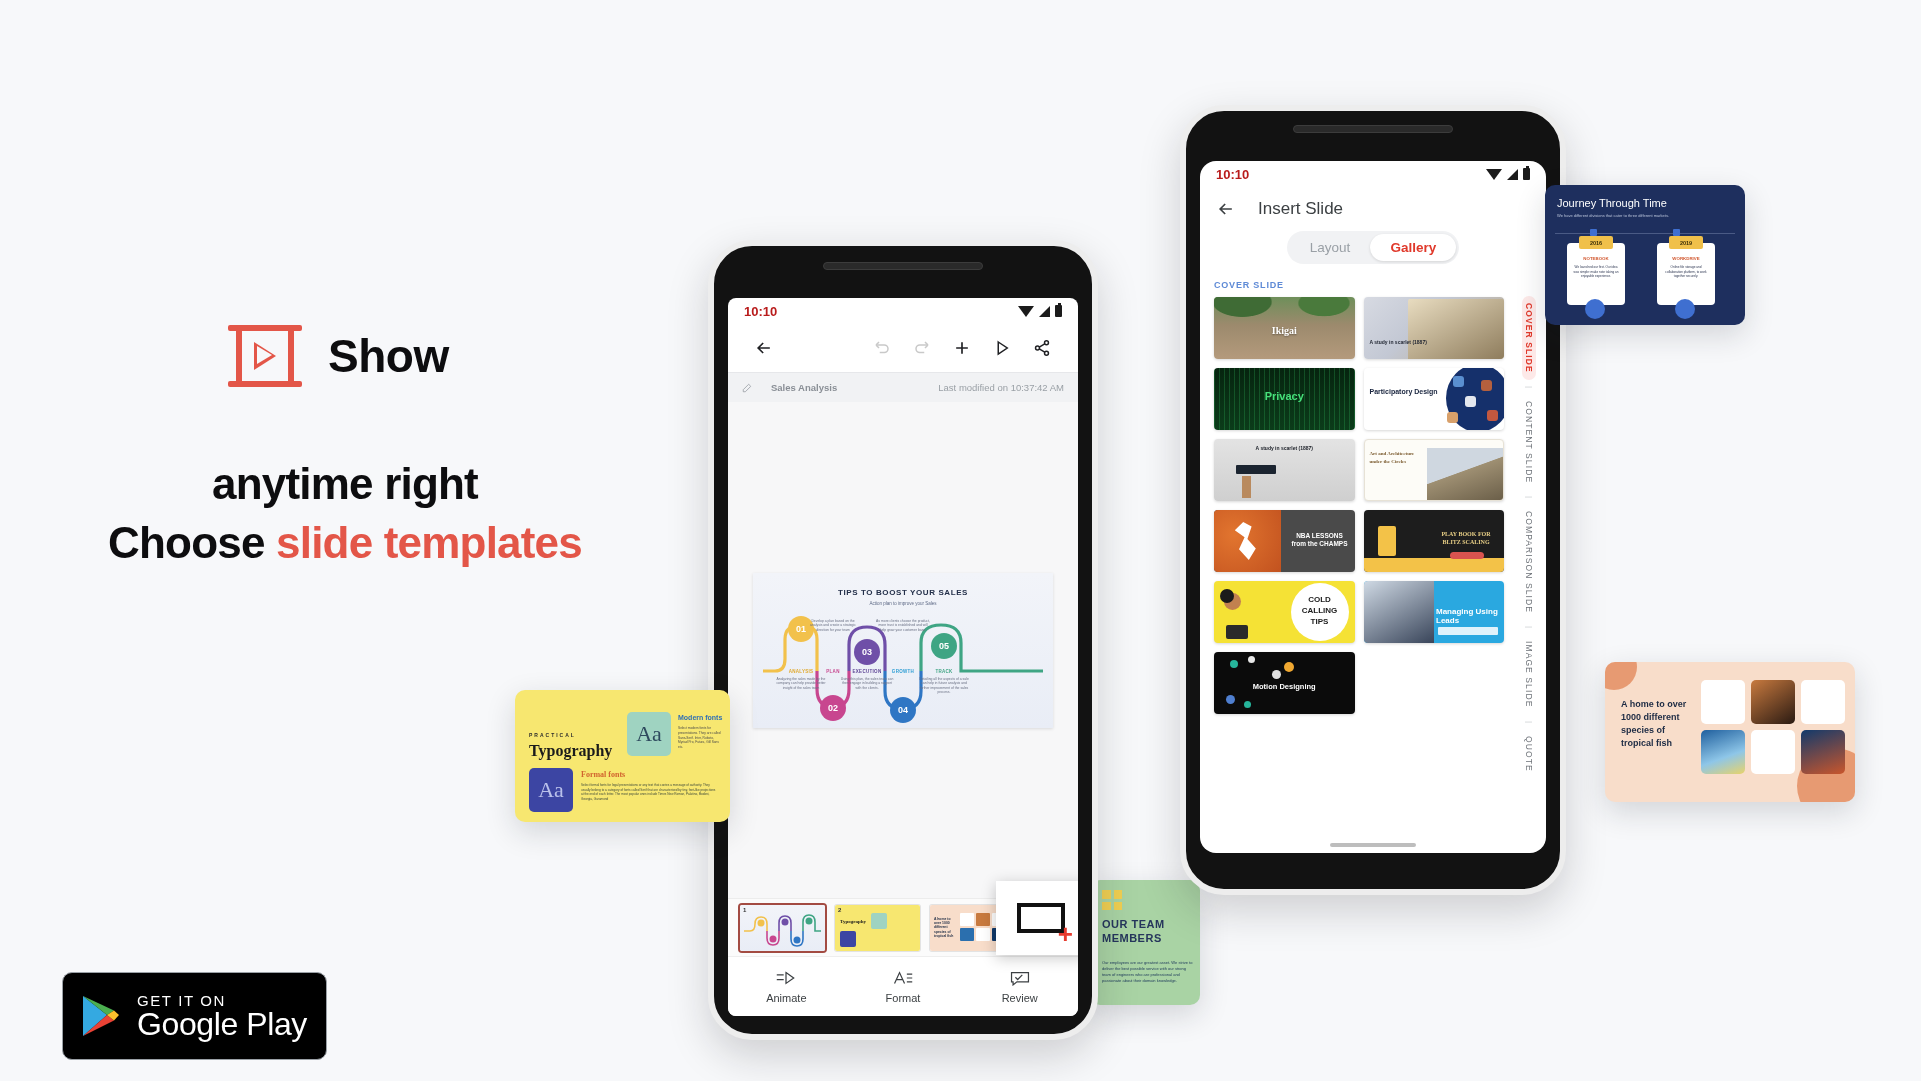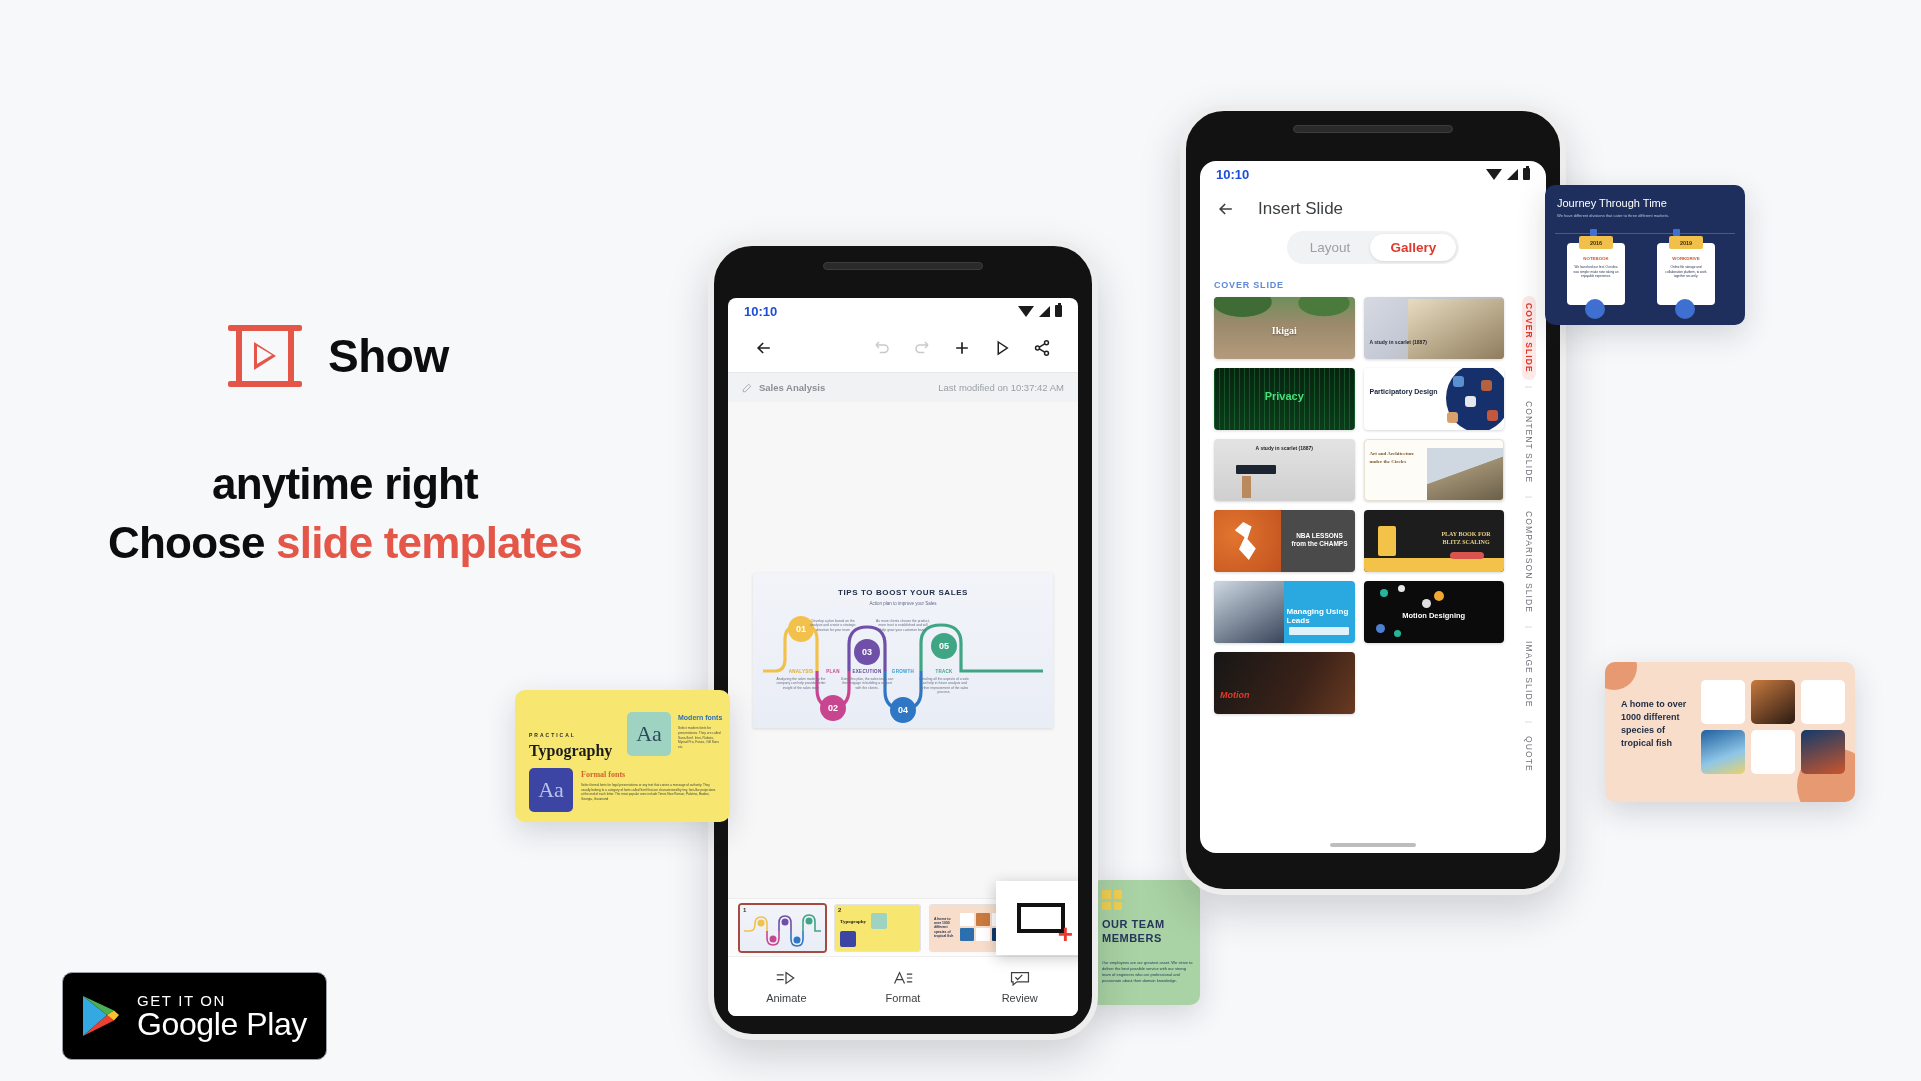--- a/index.html
+++ b/index.html
@@ -48,35 +48,35 @@
   #phone-left{ left:708px; top:240px; width:390px; height:800px; border-radius:44px; }
   #phone-left .screen{ left:14px; top:52px; right:14px; bottom:18px; border-radius:8px; }
   #phone-left .speaker{ top:16px; width:160px; }
 
   #phone-right{ left:1180px; top:105px; width:386px; height:790px; border-radius:44px;}
   #phone-right .screen{ left:14px; top:50px; right:14px; bottom:36px; border-radius:16px;}
   #phone-right .speaker{ top:14px; width:160px;}
 
   
   .statusbar{ height:26px; display:flex; align-items:center; justify-content:space-between;
-      padding:0 16px; font-size:13px; font-weight:bold; color:#1d4ed8;}
+      padding:0 16px; font-size:13px; font-weight:bold; color:#b91c1c;}
   .sbicons{ display:flex; align-items:center; gap:5px;}
   .ic-wifi{ width:0;height:0;border-left:8px solid transparent;border-right:8px solid transparent;border-top:11px solid #1b1b1b;}
   .ic-sig{ width:0;height:0;border-left:11px solid transparent;border-bottom:11px solid #1b1b1b;}
   .ic-bat{ width:7px;height:12px;border:2px solid #1b1b1b;border-radius:1px;background:#1b1b1b;position:relative;}
   .ic-bat::after{content:"";position:absolute;top:-4px;left:1px;width:3px;height:2px;background:#1b1b1b;}
 
   
   .editor-toolbar{ height:48px; display:flex; align-items:center; padding:0 16px; gap:0; background:#fff;}
   .tb-spacer{ flex:1;}
   .tb-ic{ width:40px; height:40px; display:flex; align-items:center; justify-content:center; color:#202124;}
   .tb-ic.dim{ color:#c9c9c9;}
   .doc-strip{ height:30px; background:#f1f2f4; display:flex; align-items:center; justify-content:space-between;
       padding:0 14px; font-size:9.5px; color:#9aa0a6; border-top:1px solid #e6e7ea; }
-  .doc-left{ display:flex; align-items:center; gap:7px; font-weight:bold; color:#8a8f96;}
+  .doc-left{ display:flex; align-items:center; gap:19px; font-weight:bold; color:#8a8f96;}
   .canvas-area{ flex:1; background:#f7f7f8; display:flex; align-items:center; justify-content:center;}
   .editor-col{ display:flex; flex-direction:column; height:100%;}
 
   
   .slide1{ width:300px; height:155px; background:linear-gradient(180deg,#f2f4f9,#e9edf6);
       position:relative; box-shadow:0 1px 3px rgba(0,0,0,.12); }
   .s1-title{ position:absolute; top:15px; left:0; right:0; text-align:center;
       font-size:8px; font-weight:bold; letter-spacing:.6px; color:#24304a;}
   .s1-sub{ position:absolute; top:28px; left:0; right:0; text-align:center;
       font-size:4.5px; color:#5e6a86;}
@@ -474,40 +474,44 @@
               <div style="position:absolute;right:4px;top:22px;width:62px;font-size:6.5px;font-weight:bold;color:#fff;text-align:center;line-height:1.3">NBA LESSONS from the CHAMPS</div>
             </div>
 
             <div class="card" style="background:#1d1d1d">
               <div style="position:absolute;left:0;right:0;bottom:0;height:22%;background:#f3c248"></div>
               <div style="position:absolute;left:14px;top:16px;width:18px;height:30px;background:#f3c248;border-radius:2px"></div>
               <div style="position:absolute;right:6px;top:20px;width:64px;font-size:6px;font-weight:bold;color:#e8cf86;text-align:center;line-height:1.4;font-family:'Liberation Serif',serif">PLAY BOOK FOR BLITZ SCALING</div>
               <div style="position:absolute;right:20px;top:42px;width:34px;height:7px;border-radius:4px;background:#d9534f"></div>
             </div>
 
+            <div class="card" style="background:#f5e235">
+              <div style="position:absolute;right:6px;top:2px;width:58px;height:58px;border-radius:50%;background:#fff"></div>
+              <div style="position:absolute;left:10px;top:12px;width:17px;height:17px;border-radius:50%;background:#c2814f"></div>
+              <div style="position:absolute;left:6px;top:8px;width:14px;height:14px;border-radius:50%;background:#1b1b1b"></div>
+              <div style="position:absolute;left:12px;bottom:4px;width:22px;height:14px;background:#2a2a2a;border-radius:2px"></div>
+              <div style="position:absolute;right:8px;top:14px;width:54px;font-size:8px;font-weight:bold;color:#1b1b1b;text-align:center;line-height:1.35">COLD CALLING TIPS</div>
+            </div>
 
             <div class="card" style="background:#2aa8e0">
               <div style="position:absolute;left:0;top:0;width:50%;height:100%;background:linear-gradient(150deg,#cfd9e4,#39455a)"></div>
               <div style="position:absolute;right:4px;top:26px;width:64px;font-size:8px;font-weight:bold;color:#fff">Managing Using Leads</div>
               <div style="position:absolute;right:6px;bottom:8px;width:60px;height:8px;background:rgba(255,255,255,.85);border-radius:1px"></div>
             </div>
 
             <div class="card" style="background:#0b0b0b">
               <i style="position:absolute;left:16px;top:8px;width:8px;height:8px;border-radius:50%;background:#26b59b;display:block"></i>
               <i style="position:absolute;left:34px;top:4px;width:7px;height:7px;border-radius:50%;background:#e7e7e7;display:block"></i>
               <i style="position:absolute;left:58px;top:18px;width:9px;height:9px;border-radius:50%;background:#e0e0e0;display:block"></i>
               <i style="position:absolute;left:70px;top:10px;width:10px;height:10px;border-radius:50%;background:#f0a831;display:block"></i>
               <i style="position:absolute;left:12px;bottom:10px;width:9px;height:9px;border-radius:50%;background:#4f7fd0;display:block"></i>
               <i style="position:absolute;left:30px;bottom:6px;width:7px;height:7px;border-radius:50%;background:#26b59b;display:block"></i>
               <div style="position:absolute;left:0;right:0;top:30px;text-align:center;font-size:7.5px;font-weight:bold;color:#fff">Motion Designing</div>
             </div>
 
-            <div class="card" style="background:linear-gradient(120deg,#161616,#3a2218 60%,#6a3a22)">
-              <div style="position:absolute;left:6px;bottom:14px;font-size:9px;font-weight:bold;color:#e03b2e;font-style:italic">Motion</div>
-            </div>
 
           </div>
         </div>
 
         <div class="railcol">
           <div class="rail on">COVER SLIDE</div>
           <div class="raildot">|</div>
           <div class="rail">CONTENT SLIDE</div>
           <div class="raildot">|</div>
           <div class="rail">COMPARISON SLIDE</div>

